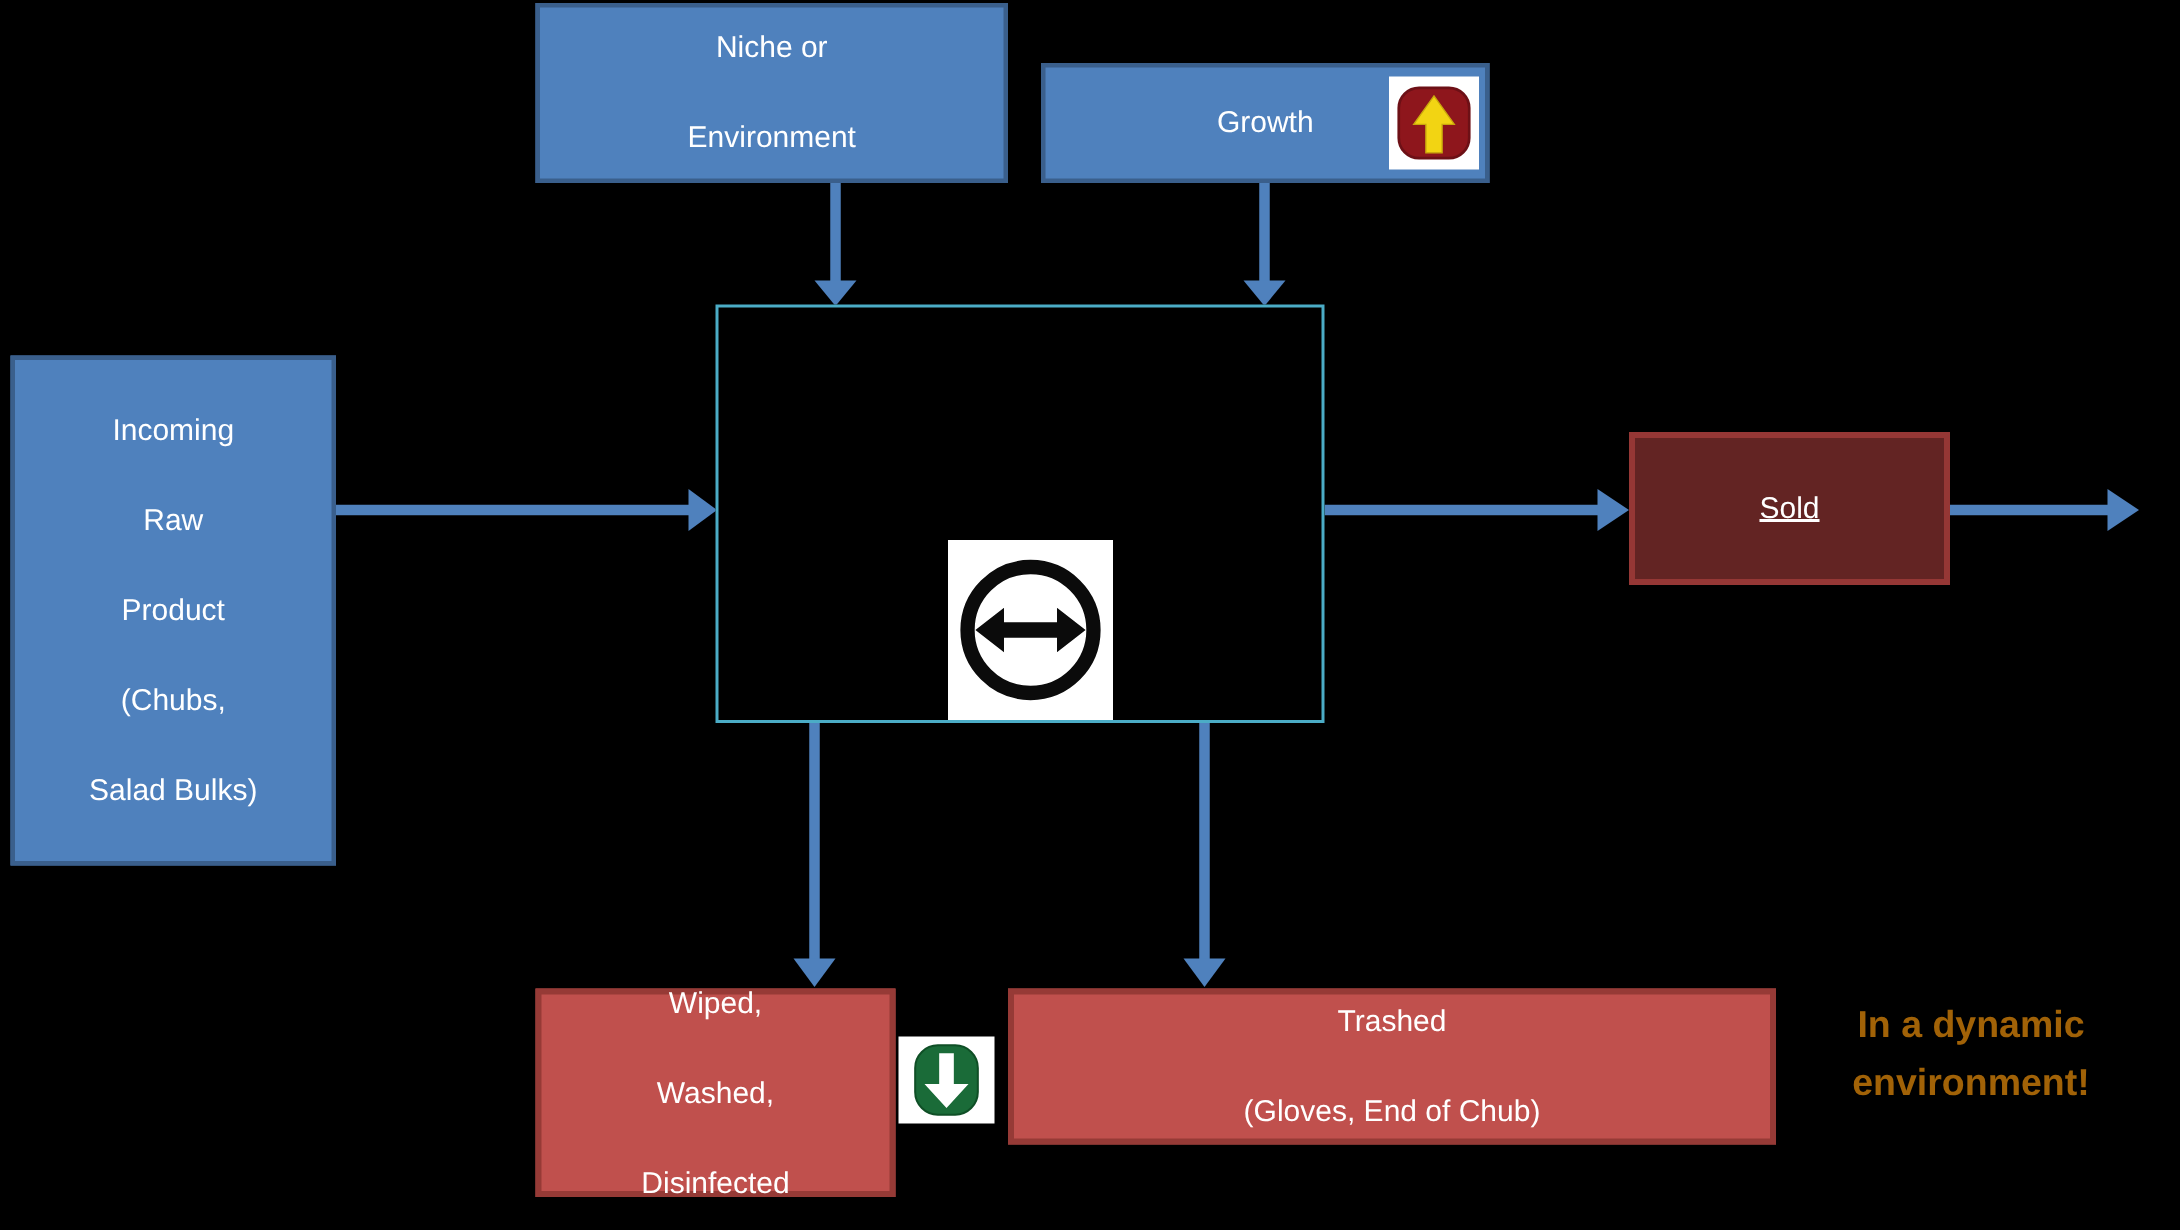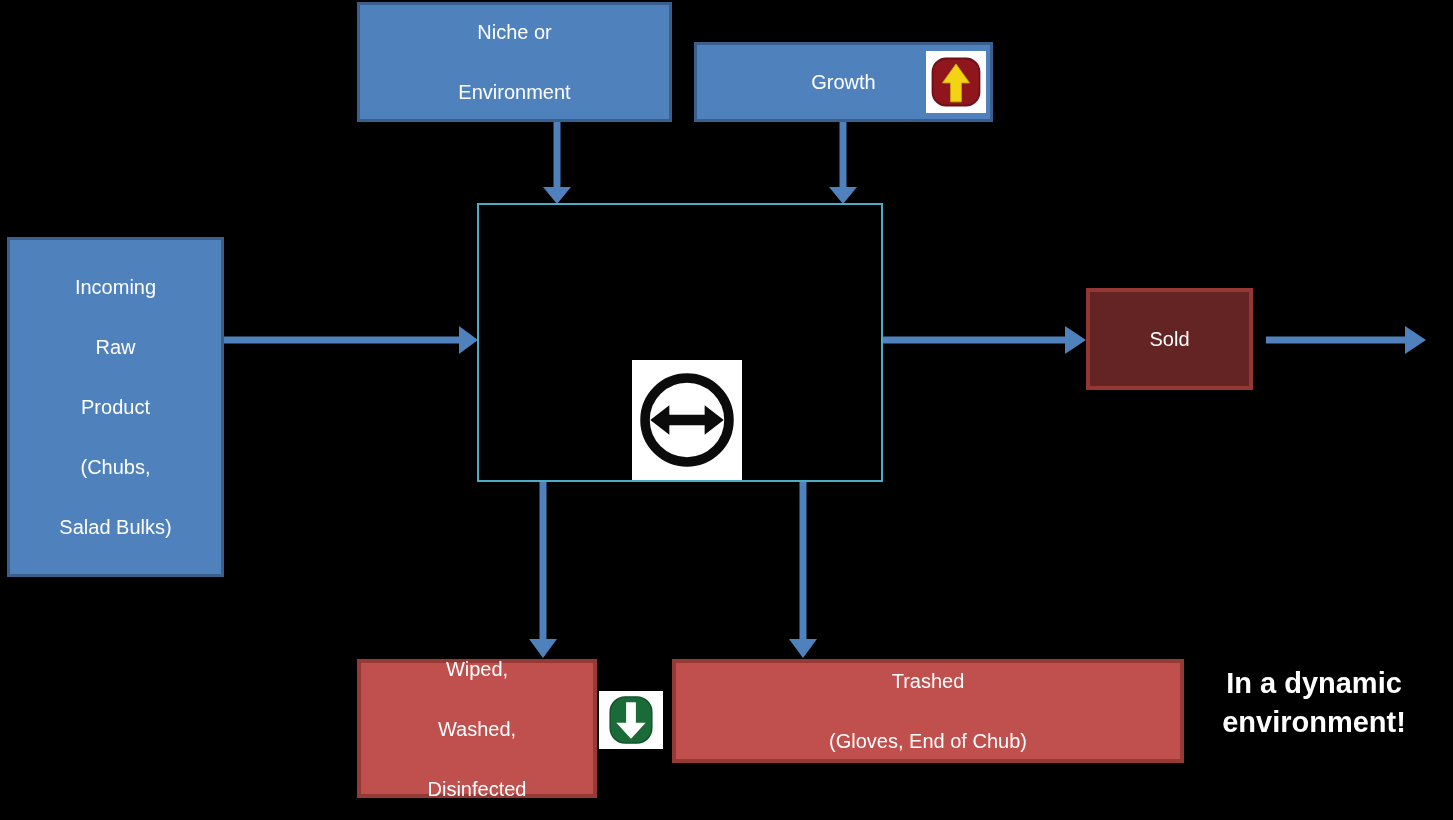--- a/index.html
+++ b/index.html
@@ -15,32 +15,32 @@
   .lbl { white-space:pre-line; font-size:20px; line-height:60px; }
   .blue   { background:#4f81bd; border:3px solid #3a5f8c; }
   .red    { background:#c0504d; border:4px solid #963a36; }
   .maroon { background:#632423; border:4px solid #953735; }
   .process{ background:#000000; border:2px solid #4bacc6; }
 
   .niche    { left:357px; top:2px;   width:315px; height:120px; }
   .growth   { left:694px; top:42px;  width:299px; height:80px;text-align:right;  }
   .incoming { left:7px;   top:196px; width:217px; height:340px;margin-top:41px; }
   .procbox  { left:477px; top:203px; width:406px; height:279px; }
-  .sold     { left:1086px;top:288px; width:167px; height:102px; }
+  .sold     { left:1086px;top:288px; width:214px; height:102px;text-decoration:underline; }
   .wiped    { left:357px; top:659px; width:240px; height:139px; }
   .trashed  { left:672px; top:659px; width:512px; height:104px; }
 
   .iconpad { position:absolute; background:#ffffff; display:flex; align-items:center; justify-content:center; }
   .growth-iconpad  { right:4px; top:6px; width:60px; height:62px; }
   .process-iconpad { left:632px; top:360px; width:110px; height:120px; }
   .down-iconpad    { left:599px; top:691px; width:64px; height:58px; }
 
   .annotation {
     position:absolute; left:1193px; top:664px; width:242px;
-    color:#ffffff; font-weight:bold; font-size:29px; line-height:39px;
+    color:#a16207; font-weight:bold; font-size:25px; line-height:39px;
     text-align:center; white-space:pre-line;
   }
   .arrows { position:absolute; left:0; top:0; width:1453px; height:820px; }
 </style>
 </head>
 <body>
 
 <div class="canvas">
 
   <svg class="arrows" viewBox="0 0 1453 820" xmlns="http://www.w3.org/2000/svg">

